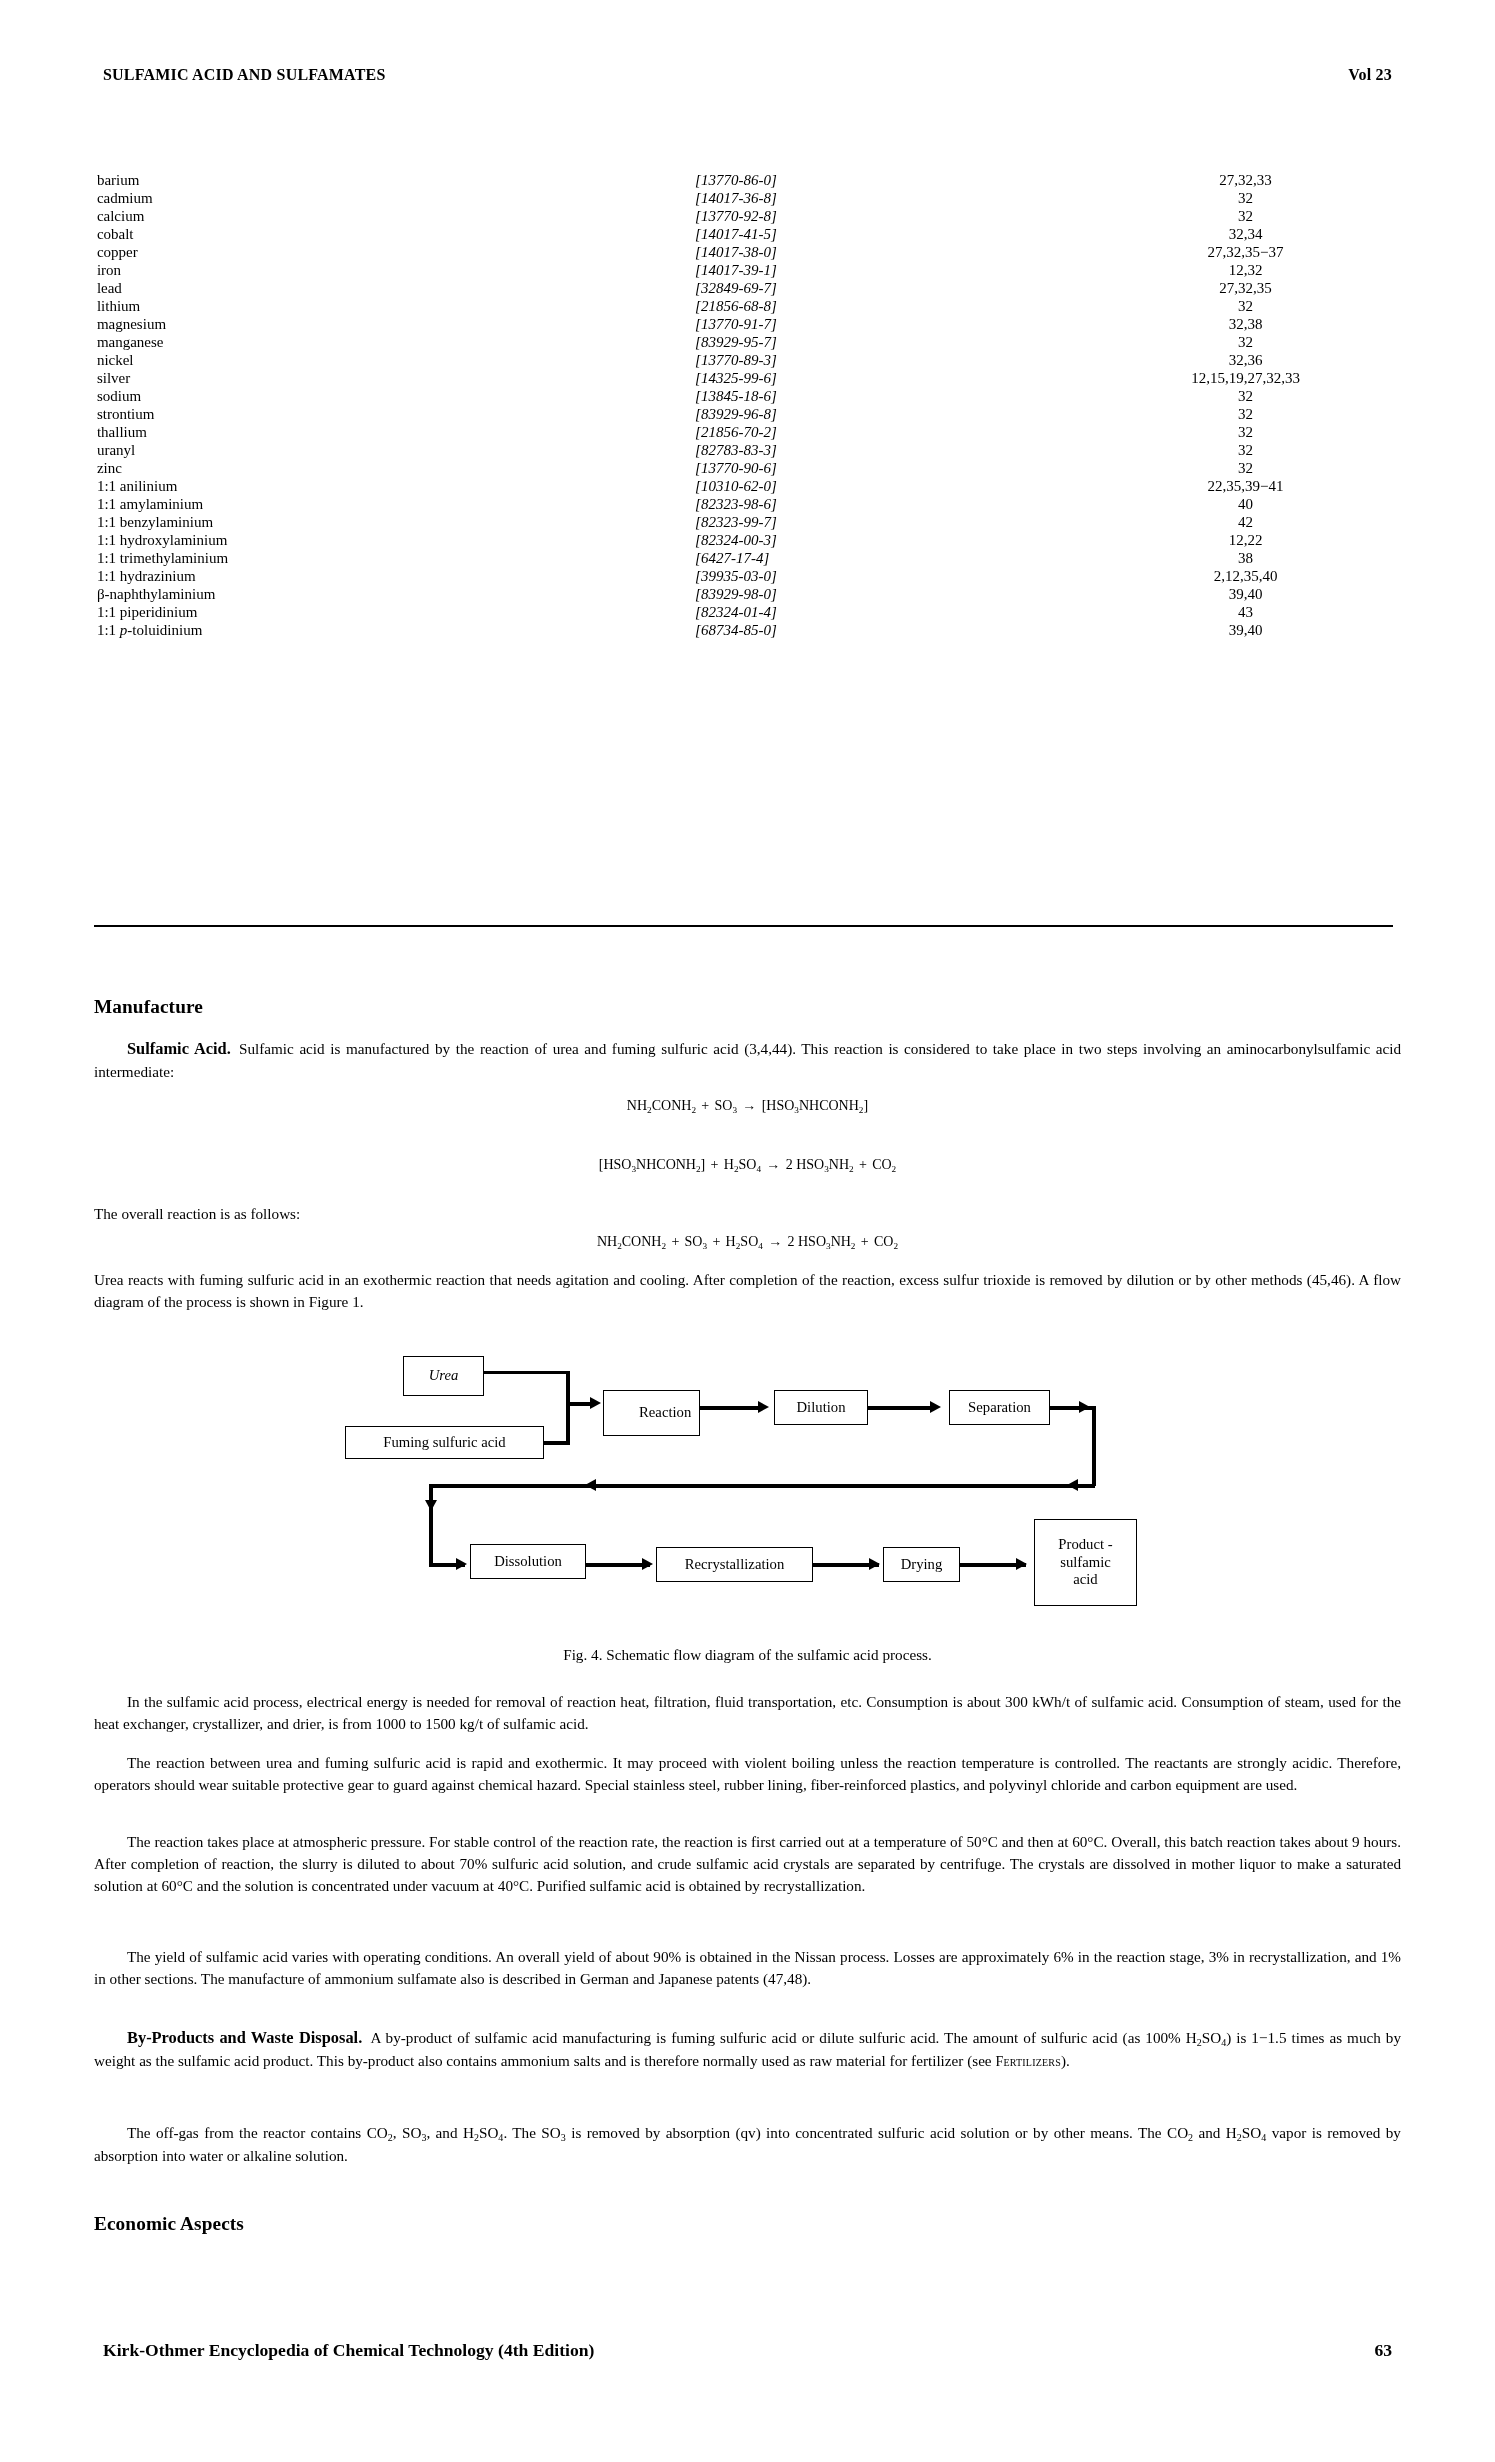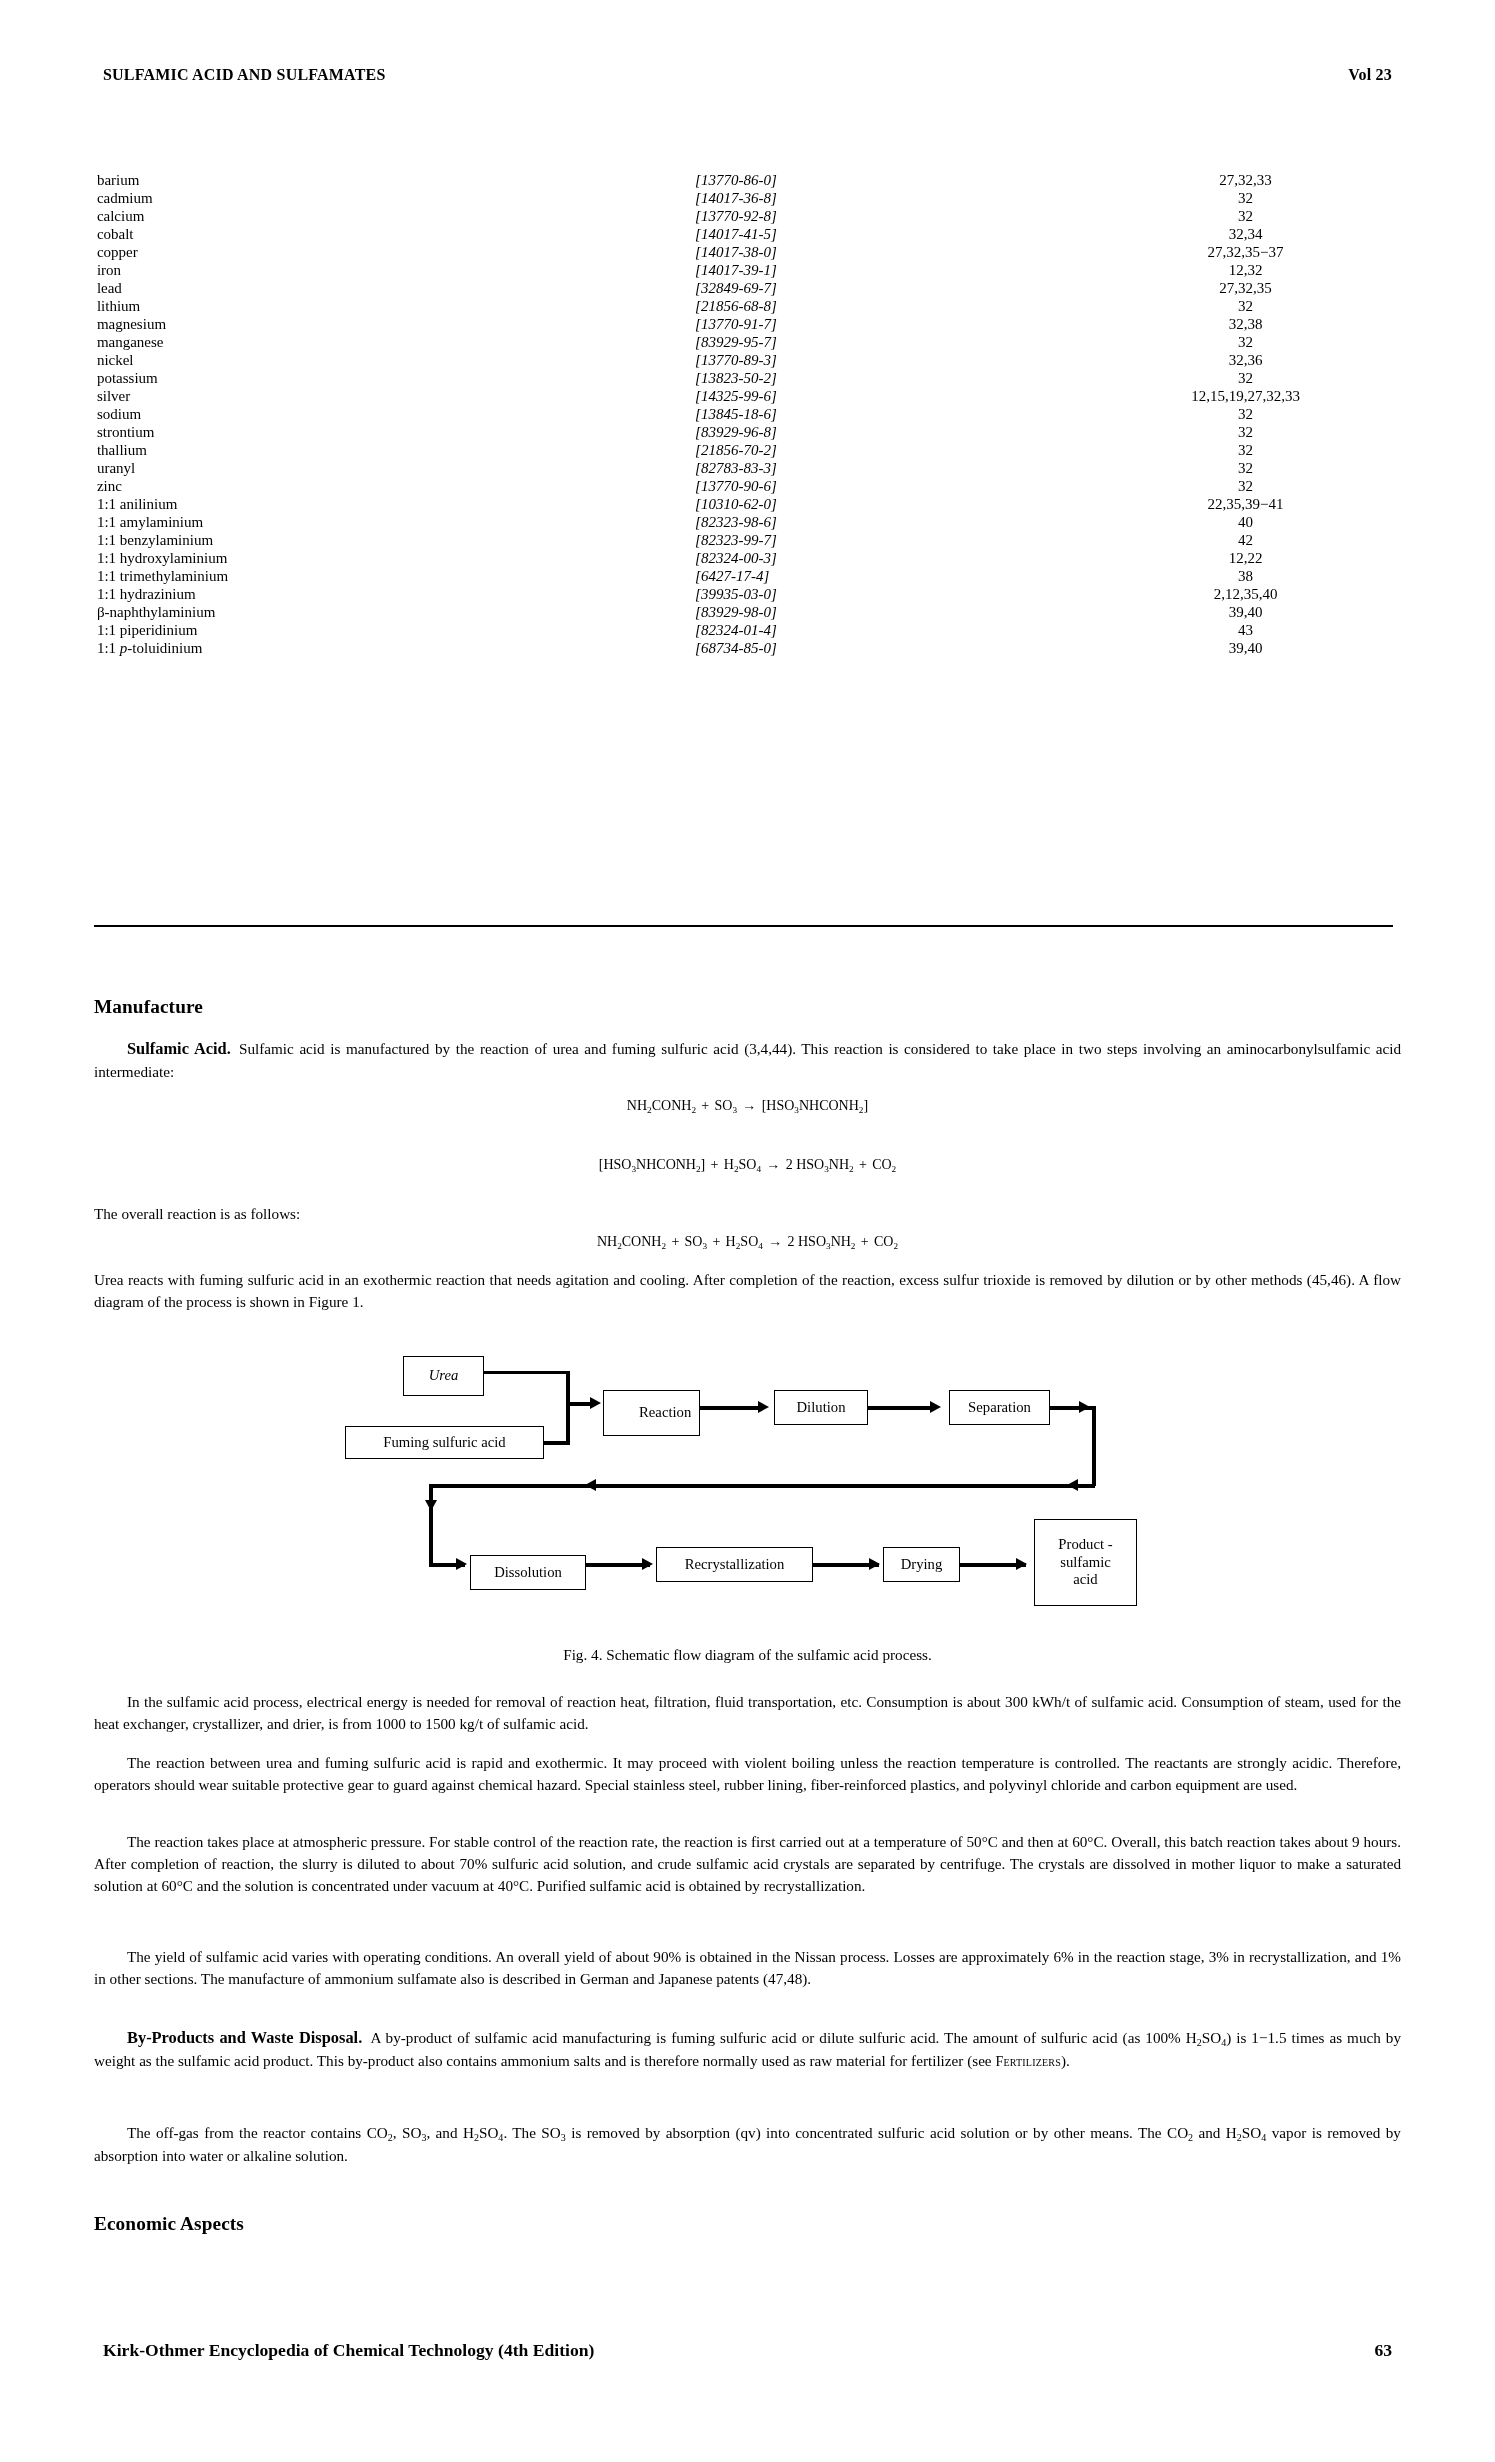--- a/index.html
+++ b/index.html
@@ -265,25 +265,20 @@
           <td class="col-name">manganese</td>
           <td class="col-cas">[83929-95-7]</td>
           <td class="col-ref">32</td>
         </tr>
         <tr>
           <td class="col-name">nickel</td>
           <td class="col-cas">[13770-89-3]</td>
           <td class="col-ref">32,36</td>
         </tr>
         <tr>
-          <td class="col-name">potassium</td>
-          <td class="col-cas">[13823-50-2]</td>
-          <td class="col-ref">32</td>
-        </tr>
-        <tr>
           <td class="col-name">silver</td>
           <td class="col-cas">[14325-99-6]</td>
           <td class="col-ref">12,15,19,27,32,33</td>
         </tr>
         <tr>
           <td class="col-name">sodium</td>
           <td class="col-cas">[13845-18-6]</td>
           <td class="col-ref">32</td>
         </tr>
         <tr>
@@ -421,21 +416,21 @@
     <div class="arrow right" style="left:774px; top:58px;"></div>
     <div class="fline v" style="left:787px; top:63px; height:80px;"></div>
     <div class="fline h" style="left:124px; top:141px; width:666px;"></div>
     <div class="arrow left" style="left:280px; top:136px;"></div>
     <div class="arrow left" style="left:762px; top:136px;"></div>
     <div class="fline v" style="left:124px; top:141px; height:81px;"></div>
     <div class="arrow down" style="left:120px; top:157px;"></div>
     <div class="fline h" style="left:124px; top:220px; width:36px;"></div>
     <div class="arrow right" style="left:151px; top:215px;"></div>
 
-    <div class="fbox" style="left:165px; top:212px; width:116px; height:35px;text-align:center;">
+    <div class="fbox" style="left:165px; top:201px; width:116px; height:35px;text-align:center;">
       <span>Dissolution</span>
     </div>
 
     <div class="fline h" style="left:281px; top:220px; width:64px;"></div>
     <div class="arrow right" style="left:337px; top:215px;"></div>
 
     <div class="fbox" style="left:351px; top:204px; width:157px; height:35px;">
       <span>Recrystallization</span>
     </div>
 

